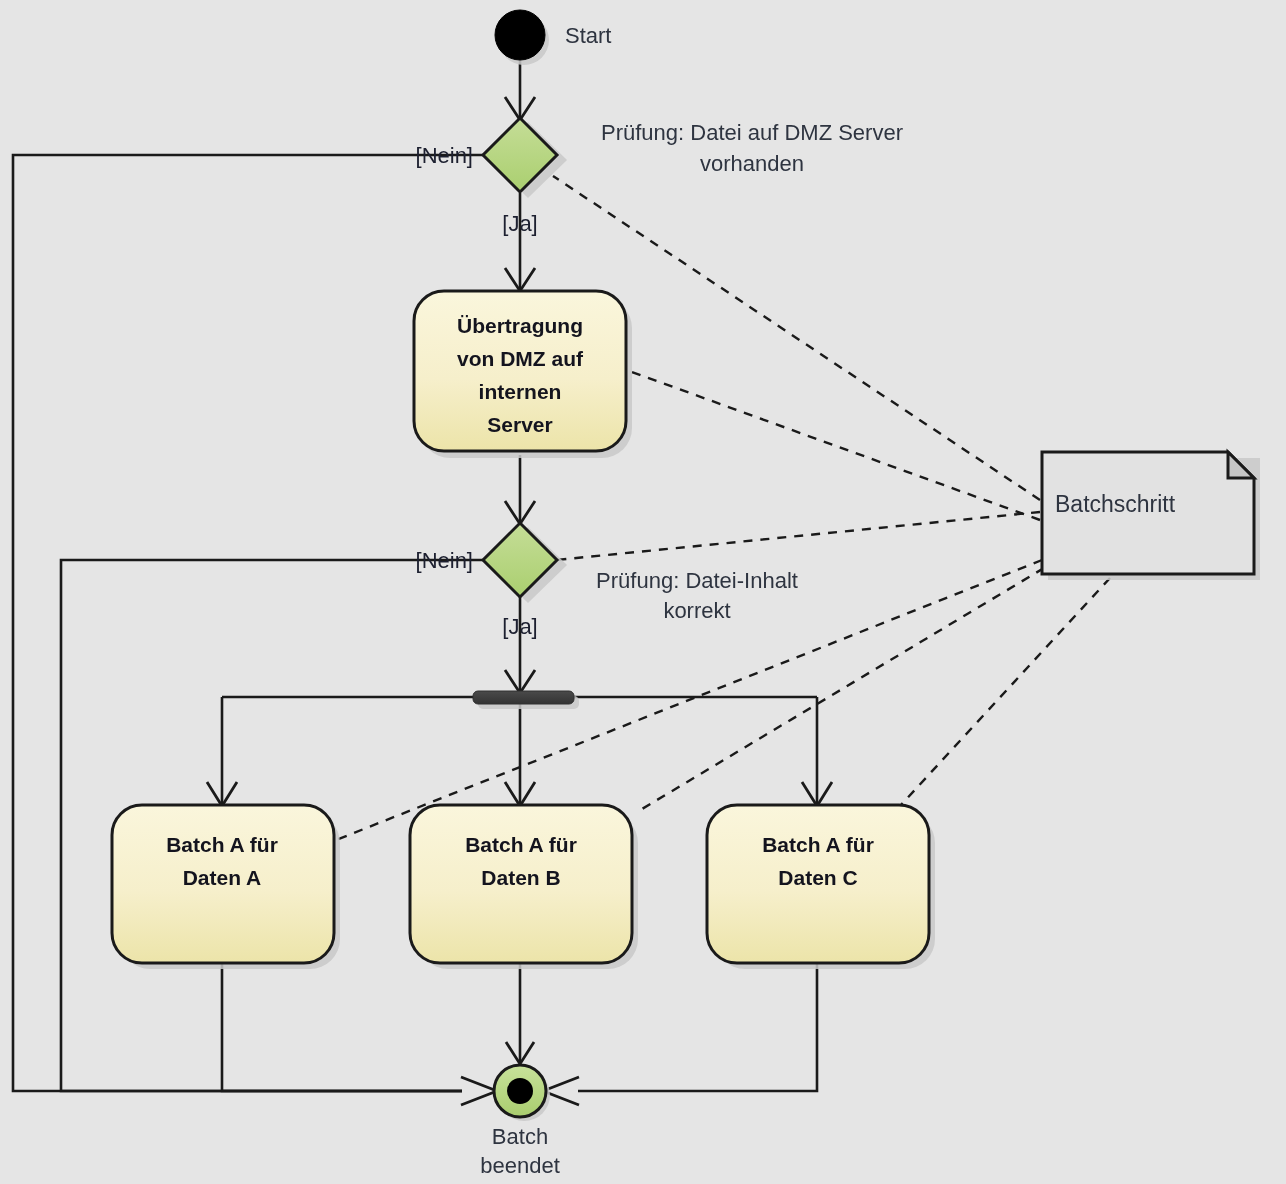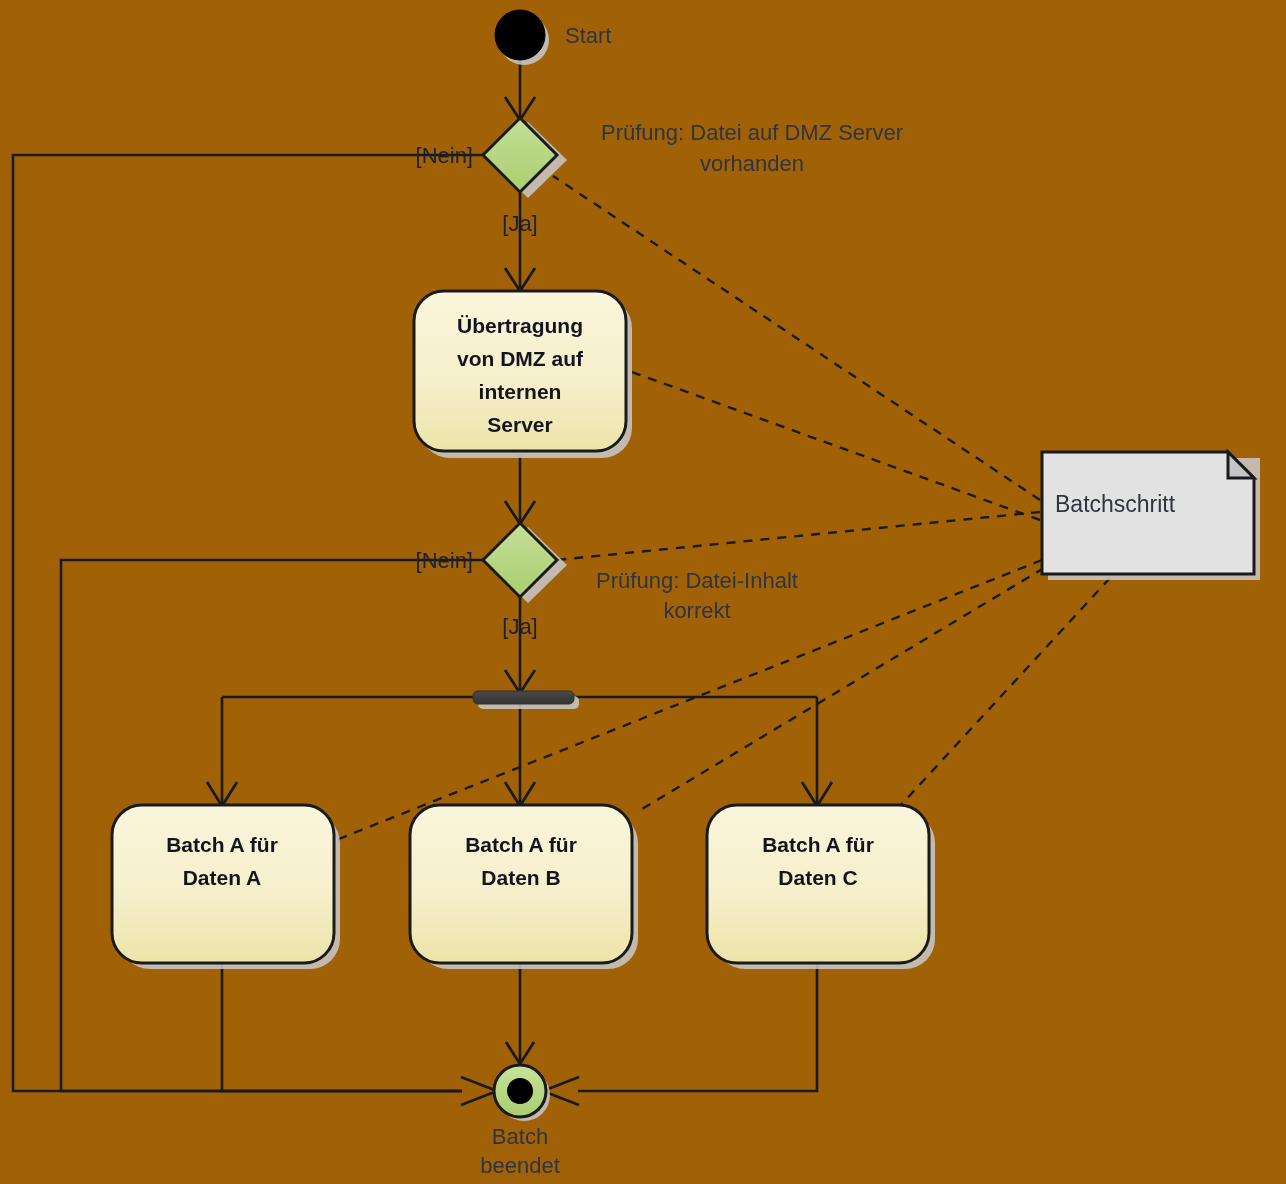--- a/index.html
+++ b/index.html
@@ -7,21 +7,21 @@
     padding: 0;
     background: #ffffff;
   }
   body {
     font-family: "Liberation Sans", sans-serif;
   }
   #diagram-root {
     position: relative;
     width: 1286px;
     height: 1184px;
-    background: #a16207;
+    background: #e5e5e5;
     overflow: hidden;
   }
   svg.canvas {
     position: absolute;
     left: 0;
     top: 0;
     width: 1286px;
     height: 1184px;
   }
   .node-label {

